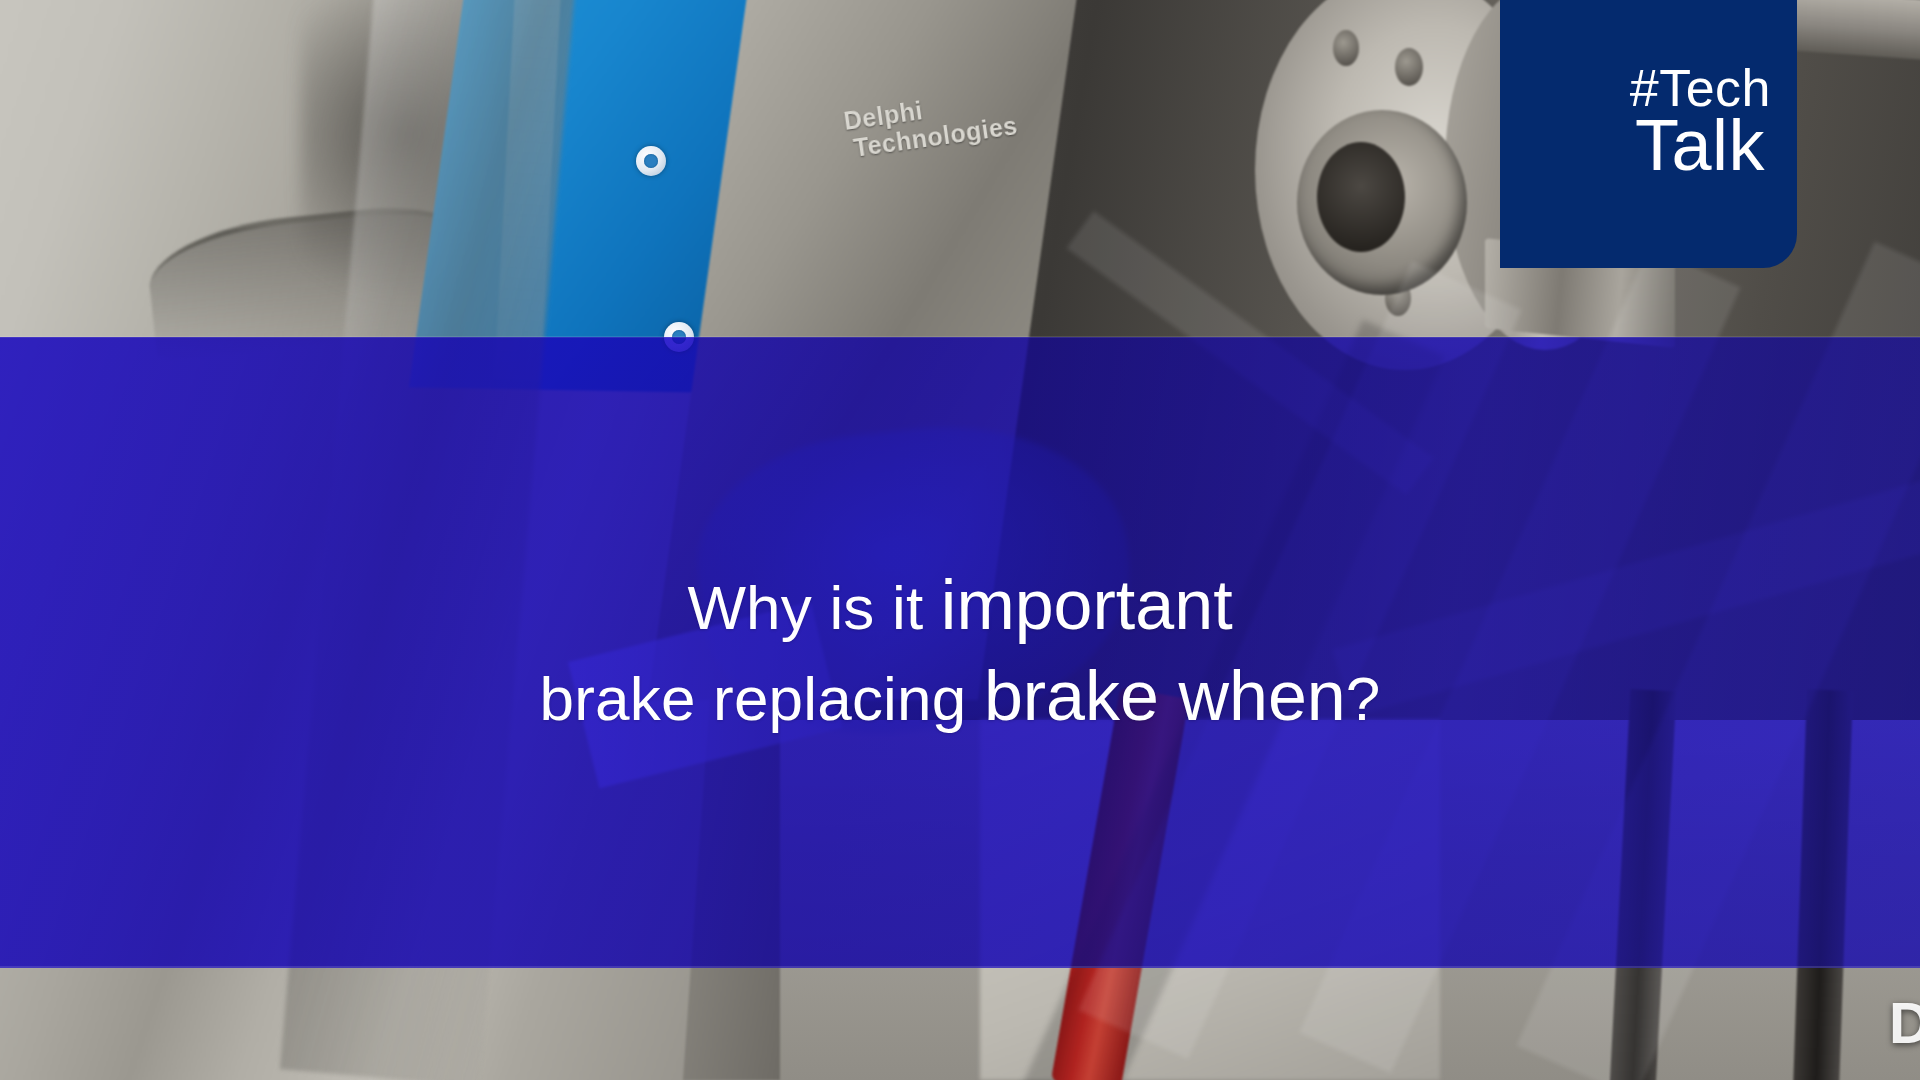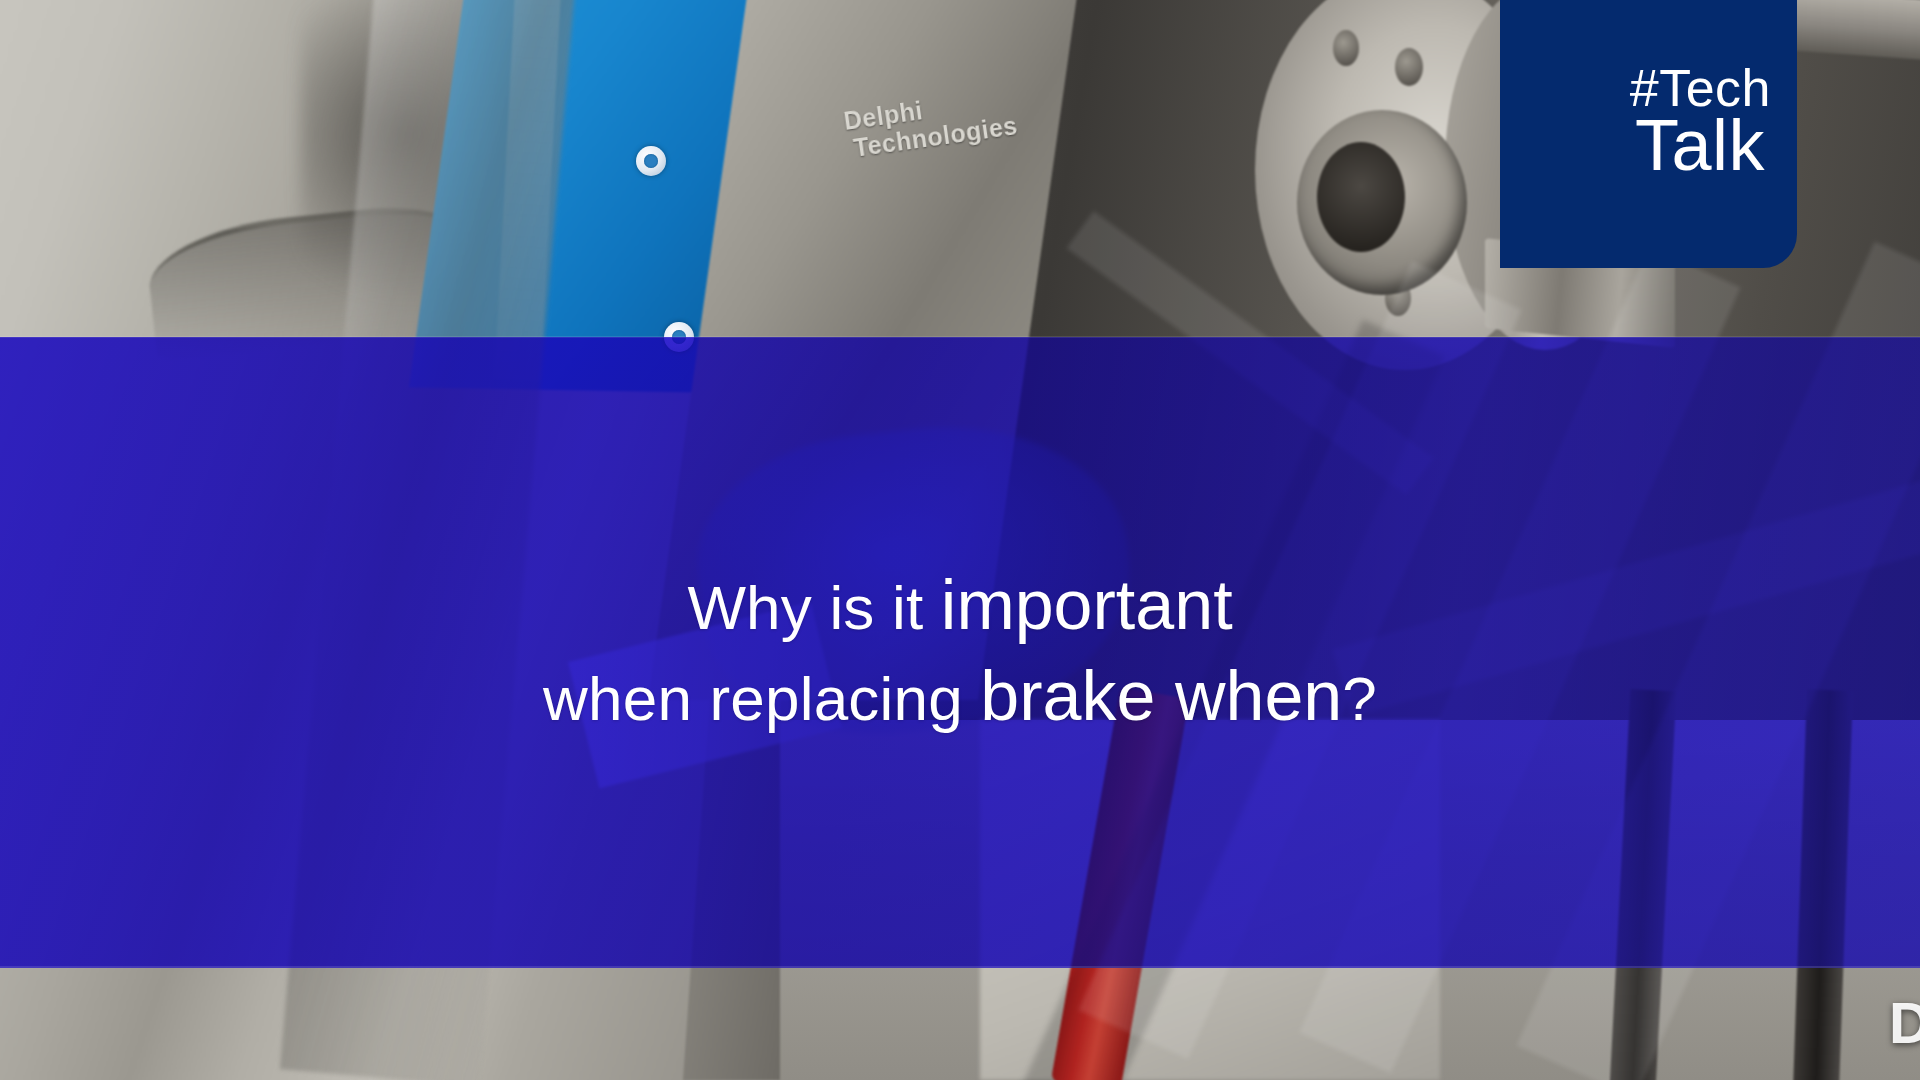--- a/index.html
+++ b/index.html
@@ -399,21 +399,21 @@
   <div class="band"></div>
   <div class="band-tint"></div>
   <div class="seam-top"></div>
   <div class="seam-bottom"></div>
 
   <div class="headline">
     <span class="line">
       <span class="hl-light">Why is it </span><span class="hl-strong">important</span>
     </span>
     <span class="line">
-      <span class="hl-light">when replacing </span><span class="hl-strong">brake when</span><span class="hl-light">?</span>
+      <span class="hl-light">brake replacing </span><span class="hl-strong">brake when</span><span class="hl-light">?</span>
     </span>
   </div>
 
   <div class="badge">
     <div class="badge-inner">
       <span class="badge-tech">#Tech</span>
       <span class="badge-talk">Talk</span>
     </div>
   </div>
 

